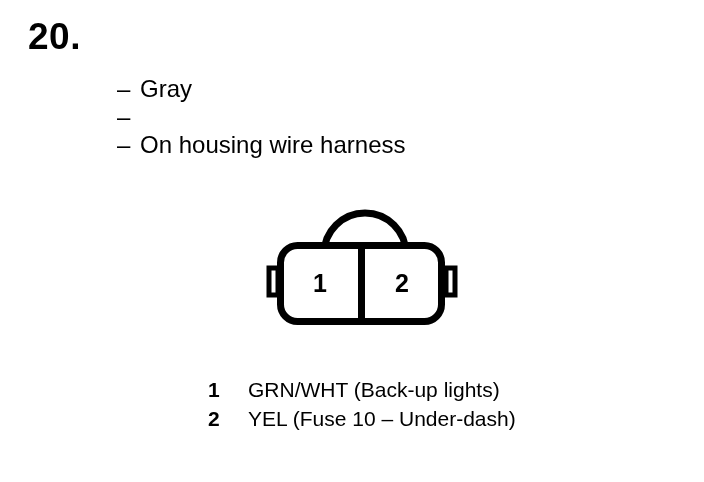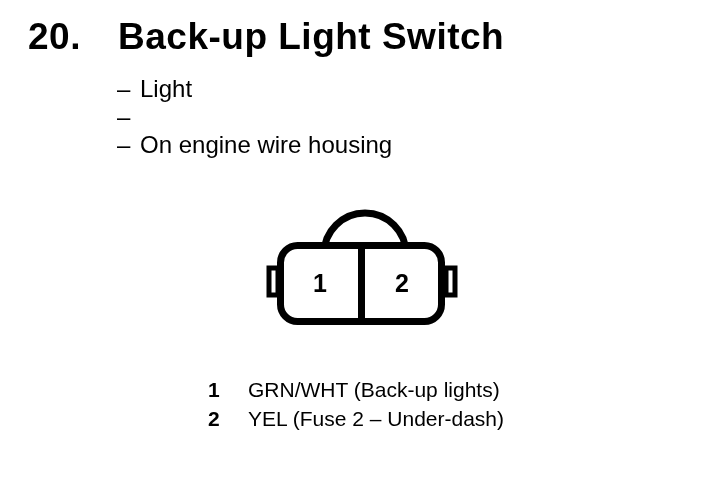--- a/index.html
+++ b/index.html
@@ -54,34 +54,33 @@
   .legend-row .pin { width: 14px; flex: 0 0 14px; font-weight: 700; }
   .legend-row .desc { margin-left: 26px; }
 </style>
 </head>
 <body>
 
 <div class="page">
 
   <div class="header">
     <span class="num">20.</span>
-    <span class="title-text">Back-up Light Switch</span>
   </div>
 
   <div class="details">
     <div class="detail-row">
       <span class="dash">–</span>
-      <span class="label">Light</span>
+      <span class="label">Gray</span>
     </div>
     <div class="detail-row">
       <span class="dash">–</span>
     </div>
     <div class="detail-row">
       <span class="dash">–</span>
-      <span class="label">On engine wire housing</span>
+      <span class="label">On housing wire harness</span>
     </div>
   </div>
 
   <svg class="connector" width="204" height="135" viewBox="0 0 204 135" xmlns="http://www.w3.org/2000/svg">
 
     <circle cx="105" cy="54" r="41" fill="#ffffff" stroke="#000000" stroke-width="7"></circle>
 
     <rect x="9" y="68" width="9" height="27" fill="#ffffff" stroke="#000000" stroke-width="5"></rect>
     <rect x="186" y="68" width="9" height="27" fill="#ffffff" stroke="#000000" stroke-width="5"></rect>
 
@@ -93,17 +92,17 @@
     <text class="pin-label" x="142" y="92" text-anchor="middle" fill="#000000">2</text>
   </svg>
 
   <div class="legend">
     <div class="legend-row">
       <span class="pin">1</span>
       <span class="desc">GRN/WHT (Back-up lights)</span>
     </div>
     <div class="legend-row">
       <span class="pin">2</span>
-      <span class="desc">YEL (Fuse 2 – Under-dash)</span>
+      <span class="desc">YEL (Fuse 10 – Under-dash)</span>
     </div>
   </div>
 
 </div>
 
 </body></html>

